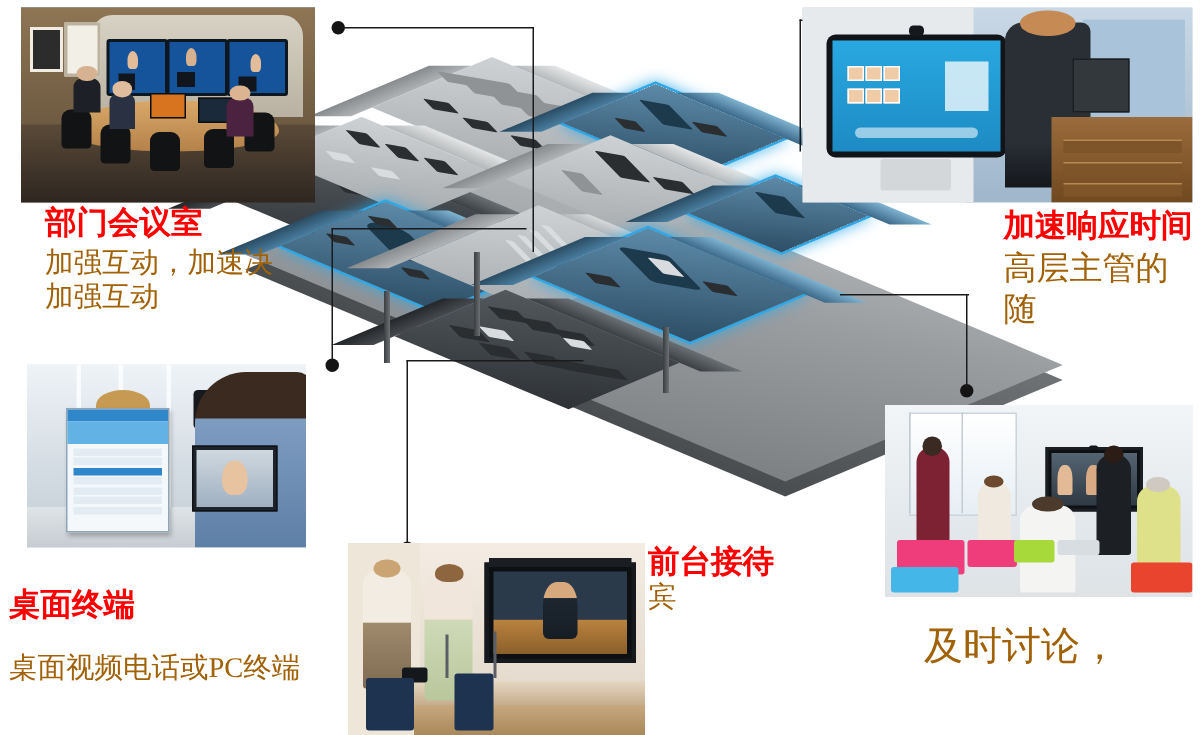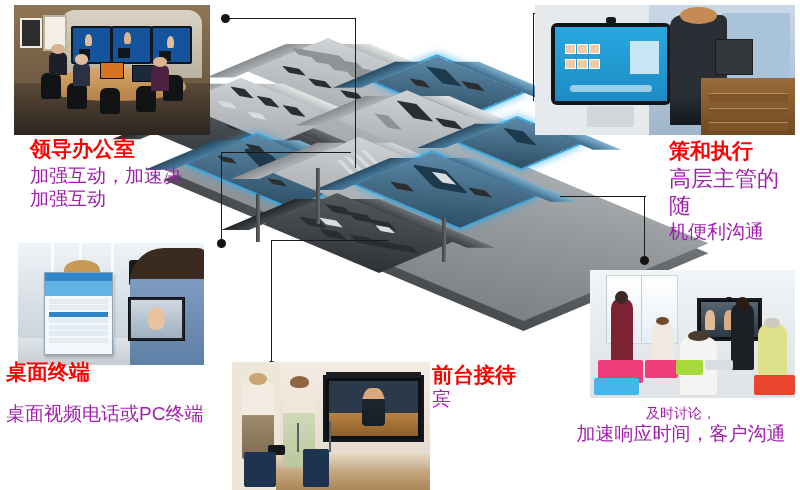--- a/index.html
+++ b/index.html
@@ -13,21 +13,21 @@
   .conn.v{width:1px;}
   .dot{position:absolute;width:9px;height:9px;border-radius:50%;background:#141414;}
 
   
   .photo{position:absolute;overflow:hidden;background:#cfcfcf;}
 
   
   .cap{position:absolute;}
   .cap .hd{color:#ff0000;font-weight:bold;font-family:"Liberation Sans","DejaVu Sans",sans-serif;
            line-height:1.15;white-space:nowrap;}
-  .cap .bd{color:#a21caf;line-height:1.22;font-family:Liberation Sans, sans-serif;}
+  .cap .bd{color:#a16207;line-height:1.22;font-family:Liberation Serif, serif;}
 
   
   #floorplan{position:absolute;left:196px;top:18px;width:430px;height:330px;}
   
   .slab{position:absolute;left:0;top:96px;width:360px;height:185px;
         background:linear-gradient(160deg,#b9bcbe 0%,#9a9da0 45%,#7e8184 100%);
         transform:matrix(1,0.42,-1,0.42,60,0);}
   .slab-edge{position:absolute;left:0;top:96px;width:360px;height:185px;
         background:linear-gradient(180deg,#6e7275,#4a4d50);
         transform:matrix(1,0.42,-1,0.42,60,10);z-index:-1;}
@@ -321,21 +321,21 @@
     <div class="ch" style="left:76%;top:54%;"></div>
     <div class="sq" style="left:18%;top:36%;width:9%;height:18%;background:#1d2026;border-radius:6px 6px 0 0;"></div>
     <div class="sq" style="left:19%;top:30%;width:7%;height:8%;background:#d6b292;border-radius:50%;"></div>
     <div class="sq" style="left:30%;top:44%;width:9%;height:18%;background:#2a3142;border-radius:6px 6px 0 0;"></div>
     <div class="sq" style="left:31%;top:38%;width:7%;height:8%;background:#e0bd9c;border-radius:50%;"></div>
     <div class="sq" style="left:70%;top:46%;width:9%;height:20%;background:#4b2240;border-radius:6px 6px 0 0;"></div>
     <div class="sq" style="left:71%;top:40%;width:7%;height:8%;background:#dcb492;border-radius:50%;"></div>
   </div>
 
   <div class="cap" style="left:30px;top:137px;width:180px;">
-    <div class="hd" style="font-size:21px;">领导办公室</div>
+    <div class="hd" style="font-size:21px;">部门会议室</div>
     <div class="bd" style="font-size:19px;margin-top:3px;">加强互动，加速决</div>
     <div class="bd" style="font-size:19px;">加强互动</div>
   </div>
 
   <div class="photo" id="ph-dt" style="left:18px;top:243px;width:186px;height:122px;">
     <div class="win"></div>
     <div class="blind" style="left:18%;"></div>
     <div class="blind" style="left:33%;"></div>
     <div class="blind" style="left:50%;"></div>
     <div class="desk"></div>
@@ -354,21 +354,21 @@
       <div class="arow" style="top:32%;"></div>
       <div class="arow" style="top:40%;"></div>
       <div class="arow sel" style="top:48%;"></div>
       <div class="arow" style="top:56%;"></div>
       <div class="arow" style="top:64%;"></div>
       <div class="arow" style="top:72%;"></div>
       <div class="arow" style="top:80%;"></div>
     </div>
   </div>
 
-  <div class="cap" style="left:6px;top:360px;width:230px;">
+  <div class="cap" style="left:6px;top:392px;width:230px;">
     <div class="hd" style="font-size:21px;">桌面终端</div>
     <div class="bd" style="font-size:19px;margin-top:18px;">桌面视频电话或PC终端</div>
   </div>
 
   <div class="photo" id="ph-ex" style="left:535px;top:5px;width:260px;height:130px;">
     <div class="bgwin"></div>
     <div class="wallL"></div>
     <div class="sky"></div>
     <div class="unit">
       <div class="uscr"></div>
@@ -388,23 +388,22 @@
       </div>
     <div class="deskr">
       <div class="dr" style="top:26%;"></div>
       <div class="dr" style="top:52%;"></div>
       <div class="dr" style="top:78%;"></div>
     </div>
     <div class="sq" style="right:16%;top:26%;width:14%;height:26%;background:#33383d;border:1px solid #1b1f23;"></div>
   </div>
 
   <div class="cap" style="left:669px;top:139px;width:130px;">
-    <div class="hd" style="font-size:21px;">策和执行</div>
+    <div class="hd" style="font-size:21px;">加速响应时间</div>
     <div class="bd" style="font-size:22px;margin-top:3px;">高层主管的随</div>
-    <div class="bd" style="font-size:19px;">机便利沟通</div>
   </div>
 
   <div class="photo" id="ph-rc" style="left:232px;top:362px;width:198px;height:128px;">
     <div class="back"></div>
     <div class="sq" style="left:0;top:0;width:24%;height:100%;background:#efe6da;"></div>
     <div class="counter"></div>
     <div class="front"></div>
     <div class="tv">
         <div class="bar"></div>
         <div class="tscr"></div>
@@ -459,17 +458,16 @@
 
     <div class="seat" style="left:4%;bottom:12%;width:22%;height:18%;background:#ef3c7b;"></div>
     <div class="seat" style="left:2%;bottom:2%;width:22%;height:14%;background:#44b6e8;"></div>
     <div class="seat" style="left:27%;bottom:16%;width:16%;height:14%;background:#ef3c7b;"></div>
     <div class="seat" style="left:42%;bottom:18%;width:13%;height:12%;background:#a8d93b;"></div>
     <div class="seat" style="left:80%;bottom:2%;width:20%;height:16%;background:#e8442e;"></div>
     <div class="seat" style="left:56%;bottom:22%;width:14%;height:8%;background:#d8dde1;"></div>
   </div>
 
   <div class="cap" style="left:562px;top:402px;width:238px;text-align:center;">
-    <div class="bd" style="font-size:14px;margin-top:3px;">及时讨论，</div>
-    <div class="bd" style="font-size:19px;">加速响应时间，客户沟通</div>
+    <div class="bd" style="font-size:26px;margin-top:13px;">及时讨论，</div>
   </div>
 
 </div>
 
 </body></html>

